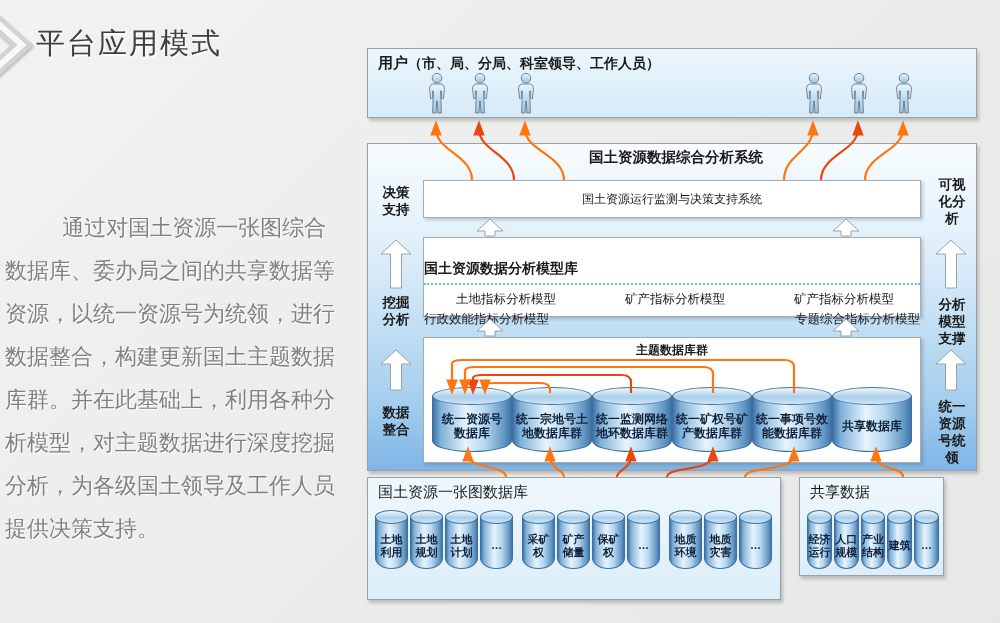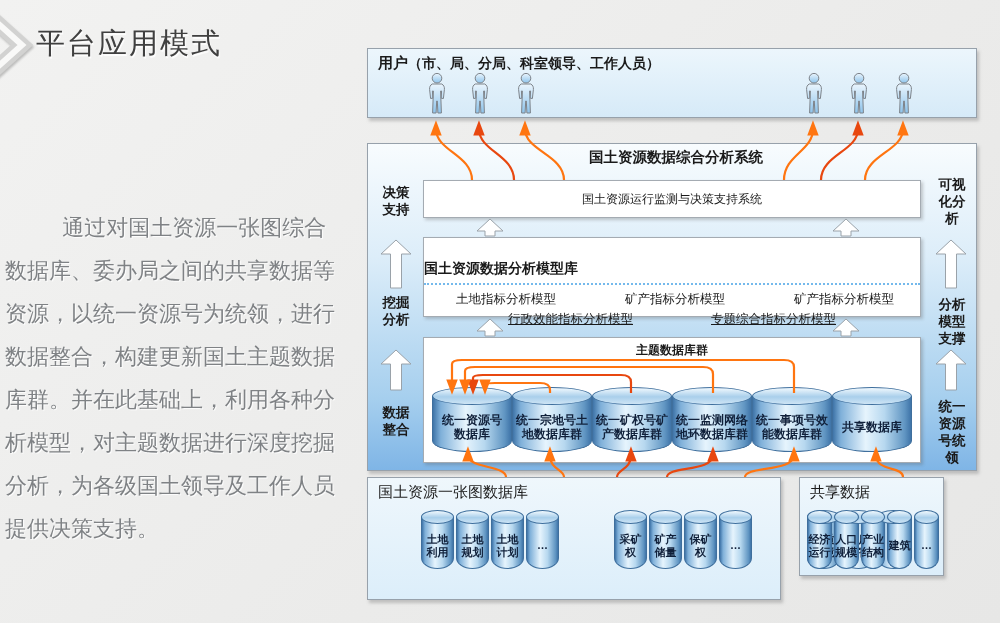--- a/index.html
+++ b/index.html
@@ -35,47 +35,47 @@
   .analysis-label { position:absolute; left:0; right:0; top:103px; text-align:center;
     font-size:14.5px; font-weight:bold; }
   .white-box { position:absolute; background:#ffffff; border:1px solid #a4abb2;
     box-shadow:2px 2px 3px rgba(90,90,90,.3); }
   .decision-box { left:58px; top:135px; width:498px; height:38px;
     display:flex; align-items:center; justify-content:center; font-size:12px; }
   .model-box { left:58px; top:192px; width:498px; height:80px; }
   .model-title { text-align:left; font-size:14px; font-weight:bold; padding-top:22px; }
   .model-divider { border-top:2px dotted #74b9ec; margin-top:5px; }
   .model-row1 { display:flex; justify-content:space-between; padding:6px 26px 0 32px; font-size:12.5px; }
-  .model-row2 { display:flex; justify-content:center; gap:78px; font-size:12.5px; padding-top:3px;text-decoration:underline; }
+  .model-row2 { display:flex; justify-content:space-between; gap:78px; font-size:12.5px; padding-top:3px; }
   .theme-box { left:58px; top:292px; width:498px; height:126px; }
   .theme-title { text-align:center; font-size:12px; font-weight:bold; padding-top:4px; }
   .theme-cyls { position:absolute; left:8px; right:8px; bottom:10px;
     display:flex; justify-content:space-between; }
   
   .cyl { position:relative; padding-top:9px; }
   .cyl-top { position:absolute; top:0; left:0; right:0; height:18px; border-radius:50%;
     border:1px solid #3f6f9d; z-index:2;
     background:linear-gradient(180deg,#f1f9fe 0%,#a9cfeb 55%,#cde4f5 100%); }
   .cyl-body { position:relative; z-index:1; border:1px solid #3f6f9d; border-top:none;
     border-radius:0 0 50% 50% / 0 0 11px 11px;
     background:linear-gradient(90deg,#3f74a8 0%,#7fb0d9 10%,#e6f4fd 42%,#b7d8ef 66%,#6095c2 92%,#3f74a8 100%);
     display:flex; align-items:center; justify-content:center; text-align:center;
     white-space:pre-line; font-weight:bold; }
-  .theme-cyl { width:95px; }
+  .theme-cyl { width:95px;font-family:Liberation Mono, monospace; }
   .theme-cyl .cyl-body { height:56px; font-size:12px; line-height:14px; padding-top:7px; color:#10203a; }
   .small-cyl { width:33px; padding-top:7px; margin-right:2px; }
   .small-cyl .cyl-top { height:14px; }
   .small-cyl .cyl-body { height:52px; font-size:11px; line-height:13px; padding-top:6px; color:#10203a; }
   
   .bottom-box { background:linear-gradient(180deg,#eff7fc 0%,#dceefa 100%); }
   .bl-box { left:2px; top:432px; width:414px; height:123px; }
   .br-box { left:434px; top:432px; width:145px; height:99px; }
   .bottom-title { font-size:15px; padding:5px 0 0 10px; }
   .bottom-cyls { display:flex; padding:8px 2px 0 7px; }
-  .cyl-group { display:flex; margin-right:7px;margin-left:46px; }
+  .cyl-group { display:flex; margin-right:7px; }
   
   .side-label { position:absolute; width:40px; text-align:center; white-space:pre-line;
     font-size:13.5px; font-weight:bold; line-height:17px; }
   .ll-1 { left:11px; top:139px; } .ll-2 { left:11px; top:249px; } .ll-3 { left:11px; top:359px;font-family:Liberation Serif, serif; }
   .rl-1 { left:567px; top:131px; } .rl-2 { left:567px; top:251px; } .rl-3 { left:567px; top:353px; }
   
   .overlay { position:absolute; left:0; top:0; width:622px; height:540px;
     z-index:6; pointer-events:none; }
   .blockarrow { fill:#ffffff; stroke:#9aa2a9; stroke-width:1; }
   .oline { fill:none; stroke-width:2.2; }
@@ -161,27 +161,27 @@
           <div class="cyl-body">统一资源号
 数据库</div>
         </div>
       <div class="cyl theme-cyl">
           <div class="cyl-top"></div>
           <div class="cyl-body">统一宗地号土
 地数据库群</div>
         </div>
       <div class="cyl theme-cyl">
           <div class="cyl-top"></div>
+          <div class="cyl-body">统一监测网络
+地环数据库群</div>
+        </div>
+      <div class="cyl theme-cyl">
+          <div class="cyl-top"></div>
           <div class="cyl-body">统一矿权号矿
 产数据库群</div>
-        </div>
-      <div class="cyl theme-cyl">
-          <div class="cyl-top"></div>
-          <div class="cyl-body">统一监测网络
-地环数据库群</div>
         </div>
       <div class="cyl theme-cyl">
           <div class="cyl-top"></div>
           <div class="cyl-body">统一事项号效
 能数据库群</div>
         </div>
       <div class="cyl theme-cyl">
           <div class="cyl-top"></div>
           <div class="cyl-body">共享数据库</div>
         </div>

